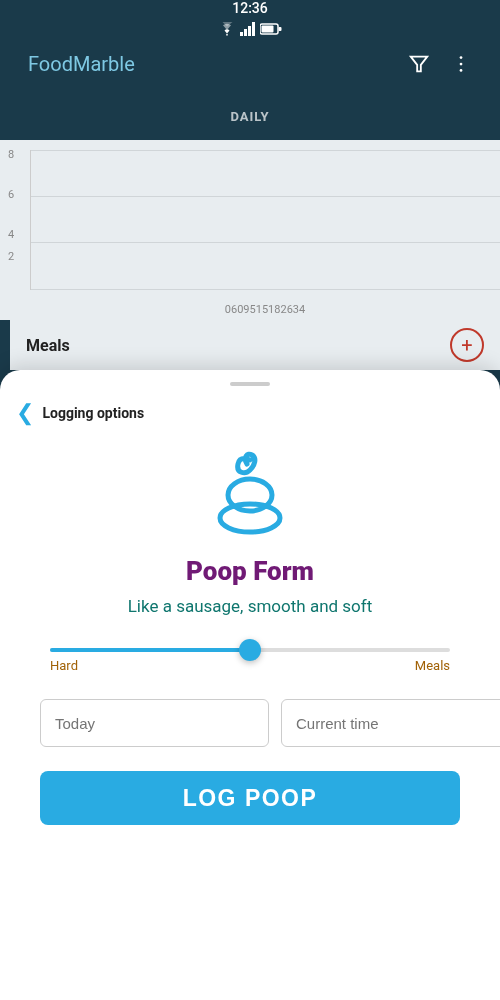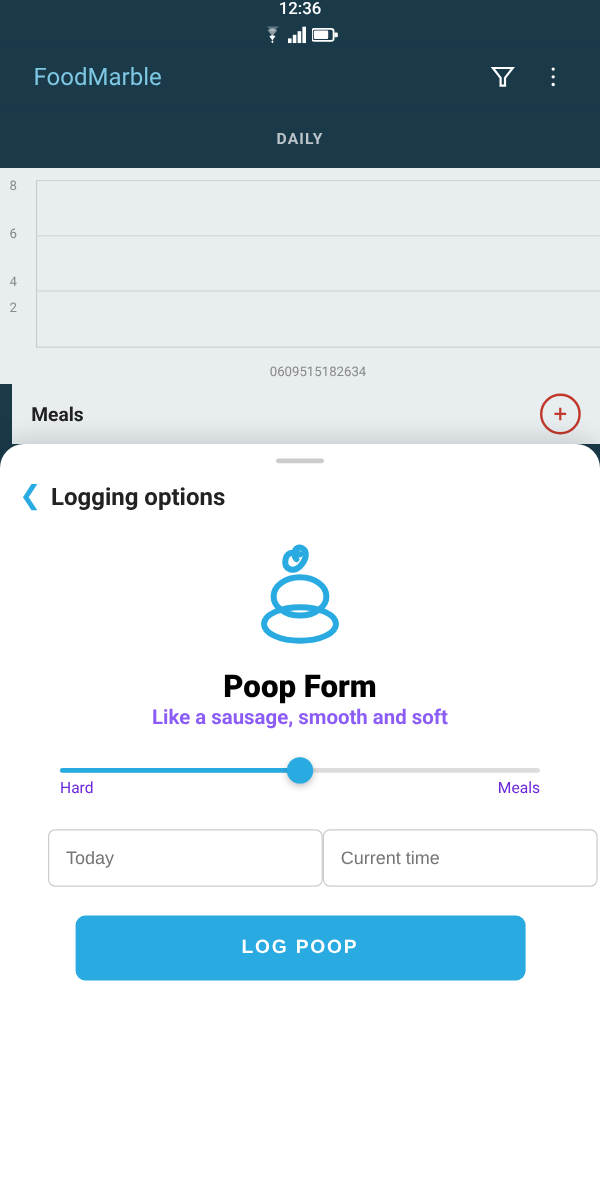--- a/index.html
+++ b/index.html
@@ -157,43 +157,43 @@
       padding: 8px 16px 16px;
       gap: 8px;
     }
     .back-arrow {
       color: #29abe2;
       font-size: 22px;
       cursor: pointer;
       line-height: 1;
     }
     .sheet-title {
-      font-size: 20px;
+      font-size: 14px;
       font-weight: 700;
       color: #222;
     }
 
     
     .icon-area {
       margin: 10px 0 16px;
     }
 
     
     .form-title {
       font-size: 26px;
       font-weight: 900;
-      color: #000000;
+      color: #701a75;
+      margin-bottom: 10px;
       text-align: center;
     }
     .form-subtitle {
       font-size: 17px;
-      color: #8b5cf6;
+      color: #0f766e;
       text-align: center;
       margin-bottom: 32px;
-      font-weight: bold;
     }
 
     
     .slider-container {
       width: 420px;
       margin-bottom: 6px;
     }
     .slider-track {
       position: relative;
       height: 4px;
@@ -217,50 +217,51 @@
       width: 22px; height: 22px;
       border-radius: 50%;
       background: #29abe2;
       box-shadow: 0 2px 6px rgba(0,0,0,0.25);
     }
     .slider-labels {
       display: flex;
       justify-content: space-between;
       margin: 6px 10px 0;
       font-size: 13px;
-      color: #6d28d9;
+      color: #a16207;
     }
 
     
     .input-row {
       display: flex;
+      gap: 12px;
       width: 420px;
       margin: 20px 0 24px;
     }
     .input-field {
       flex: 1;
       height: 48px;
       border: 1px solid #ccc;
       border-radius: 6px;
       padding: 0 14px;
       font-size: 15px;
       color: #bbb;
       background: white;
       outline: none;
     }
 
     
     .log-button {
-      width: 375px;
+      width: 420px;
       height: 54px;
       background: #29abe2;
       border: none;
       border-radius: 8px;
       color: white;
-      font-size: 16px;
+      font-size: 23px;
       font-weight: 700;
       letter-spacing: 1.5px;
       cursor: pointer;
     }
 
     
     .poop-icon svg { display: block; }
   </style>
 </head>
 <body>

